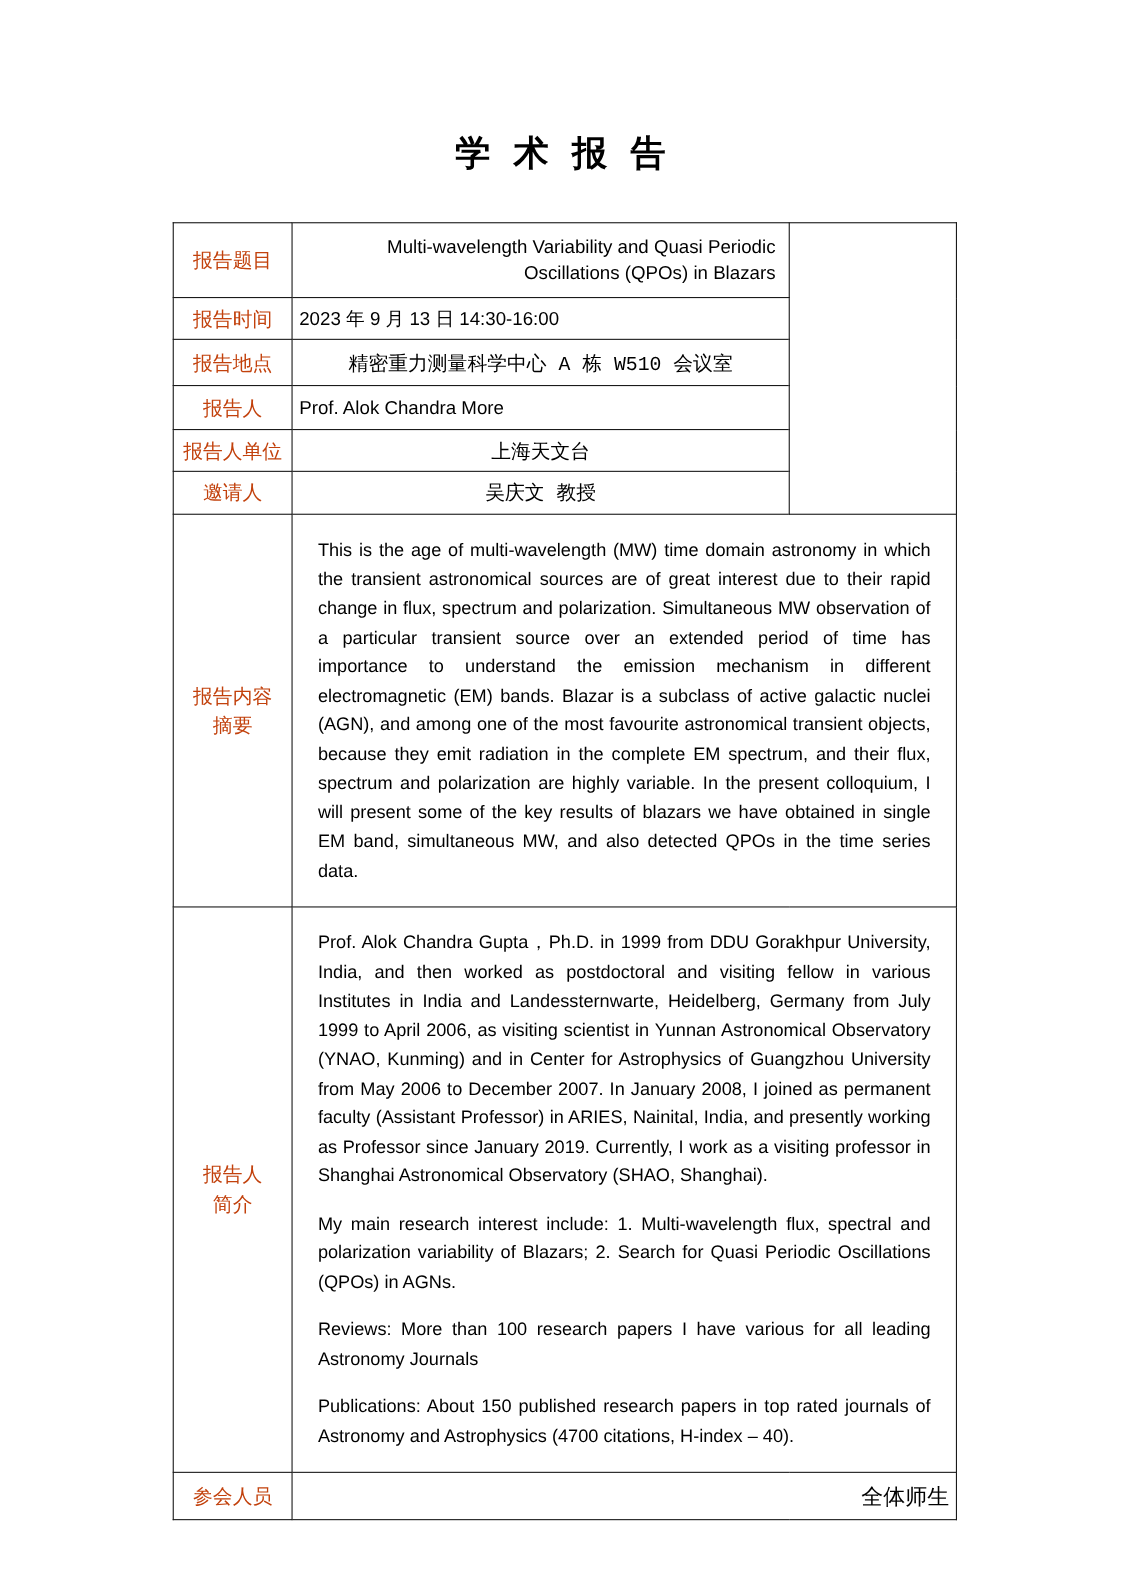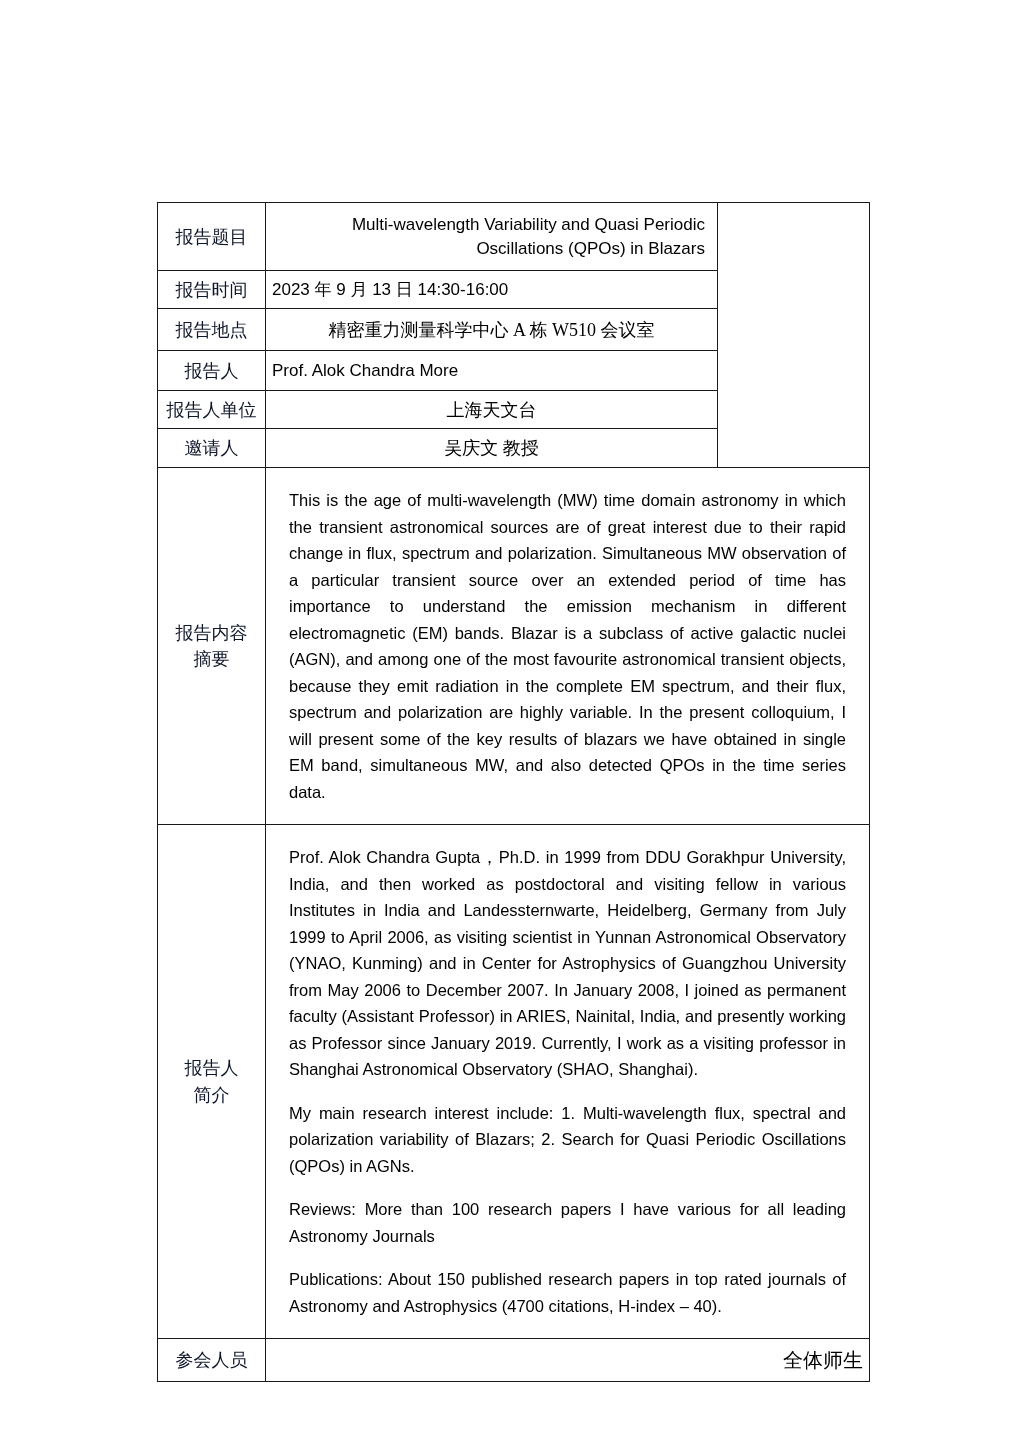--- a/index.html
+++ b/index.html
@@ -34,38 +34,38 @@
     table-layout: fixed;
     background: #ffffff;
   }
   .seminar-table td {
     border: 1px solid #1a1a1a;
     padding: 2px 6px;
     vertical-align: middle;
     overflow: hidden;
   }
   .label {
-    color: #0f172a;
+    color: #c2410c;
     font-size: 18px;
     text-align: center;
     font-family: Liberation Sans, sans-serif;
   }
   .label.multiline { white-space: pre-line; line-height: 1.45; }
   .value-en {
     font-size: 17px;
     text-align: left;
     font-family: "Liberation Sans", "DejaVu Sans", sans-serif;
   }
   .value-en.left {
     text-align: right;
     padding: 8px 12px;
     line-height: 24px;
   }
   .value-zh {
-    font-family: Liberation Serif, serif;
+    font-family: Liberation Mono, monospace;
     font-size: 18px;
     text-align: center;
   }
   .body-cell {
     padding: 9px 11px 9px 12px;
     vertical-align: middle;
   }
   .body-cell p {
     margin: 17px;
     font-size: 16.5px;
@@ -87,20 +87,21 @@
   .r-abstract     { height: 338px; }
   .r-bio          { height: 472px; }
   .r-participants { height: 43px; }
   .photo-cell { background: #ffffff; }
 </style>
 </head>
 <body>
 
 <div class="page">
 
+  <h1 class="doc-title">学 术 报 告</h1>
 
   <table class="seminar-table">
     <colgroup>
       <col style="width:108px">
       <col style="width:452px">
       <col style="width:152px">
     </colgroup>
     <tbody>
       <tr class="r-title">
         <td class="label">报告题目</td>

